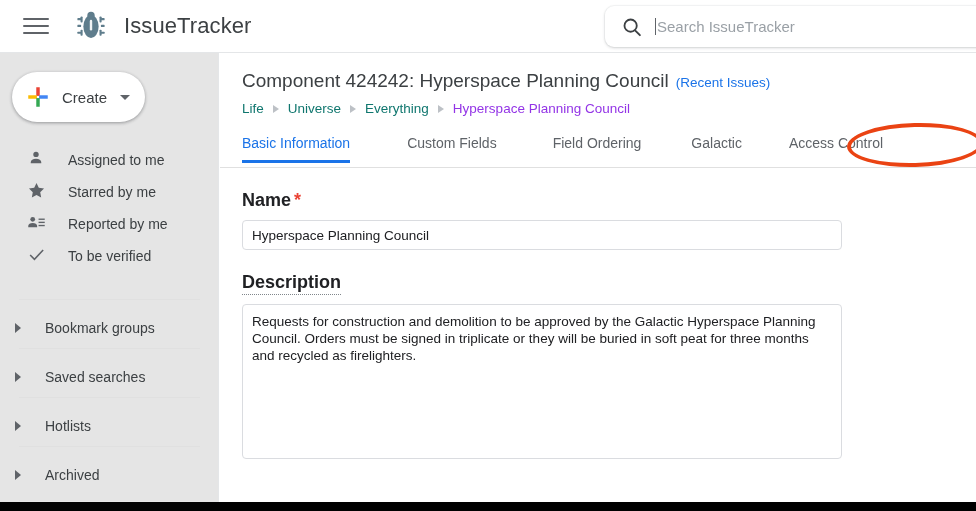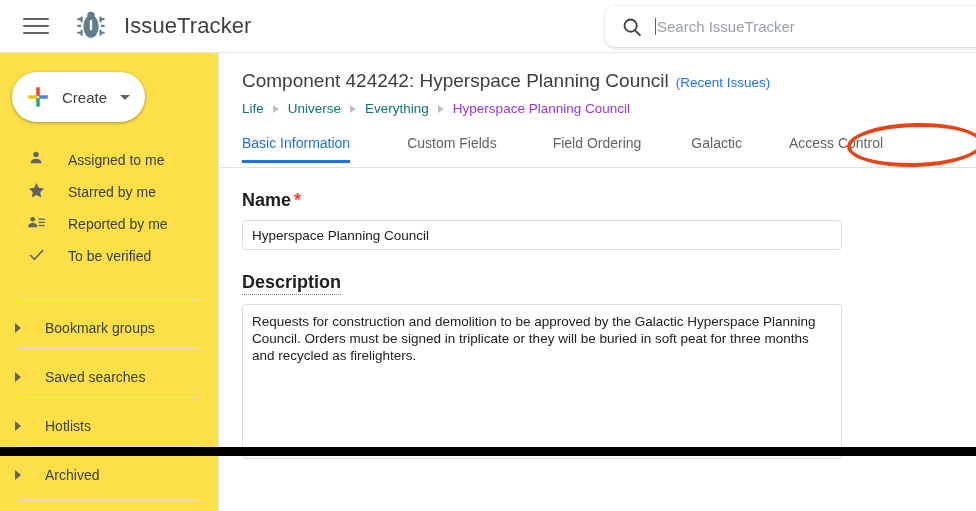--- a/index.html
+++ b/index.html
@@ -3,21 +3,21 @@
 <meta charset="utf-8">
 <style>
   * { box-sizing: border-box; margin: 0; padding: 0; }
   html, body {
     width: 976px; height: 511px;
     overflow: hidden;
     background: #ffffff;
     font-family: "Liberation Sans", sans-serif;
     -webkit-font-smoothing: antialiased;
   }
-  .app { position: relative; width: 976px; height: 456px; background:#fff; }
+  .app { position: relative; width: 976px; height: 511px; background:#fff; }
 
   
   .header {
     position: absolute; left: 0; top: 0; width: 976px; height: 53px;
     background: #fff; border-bottom: 1px solid #e4e6e8;
     display: flex; align-items: center;
   }
   .hamburger {
     margin-left: 23px; width: 26px; height: 26px;
     display: flex; flex-direction: column; justify-content: center;
@@ -42,21 +42,21 @@
   .search-input {
     border: none; outline: none; background: transparent;
     font-family: "Liberation Sans", sans-serif; font-size: 15px;
     color: #202124; margin-left: 1px; width: 330px; height: 100%;
   }
   .search-input::placeholder { color: #9aa0a6; }
 
   
   .sidebar {
     position: absolute; left: 0; top: 53px; width: 219px; height: 458px;
-    background: #fde047; border-right: 1px solid #e4e6e8;
+    background: #e5e5e5; border-right: 1px solid #e4e6e8;
   }
   .create-btn {
     position: absolute; left: 12px; top: 19px;
     width: 133px; height: 50px; border-radius: 26px;
     background: #fff;
     box-shadow: 0 1px 3px rgba(60,64,67,0.30), 0 1px 3px 1px rgba(60,64,67,0.13);
     display: flex; align-items: center; cursor: pointer;
   }
   .gplus { margin-left: 13px; width: 26px; height: 26px; flex:0 0 auto; }
   .create-label { margin-left: 11px; font-size: 15px; color: #3c4043; }

